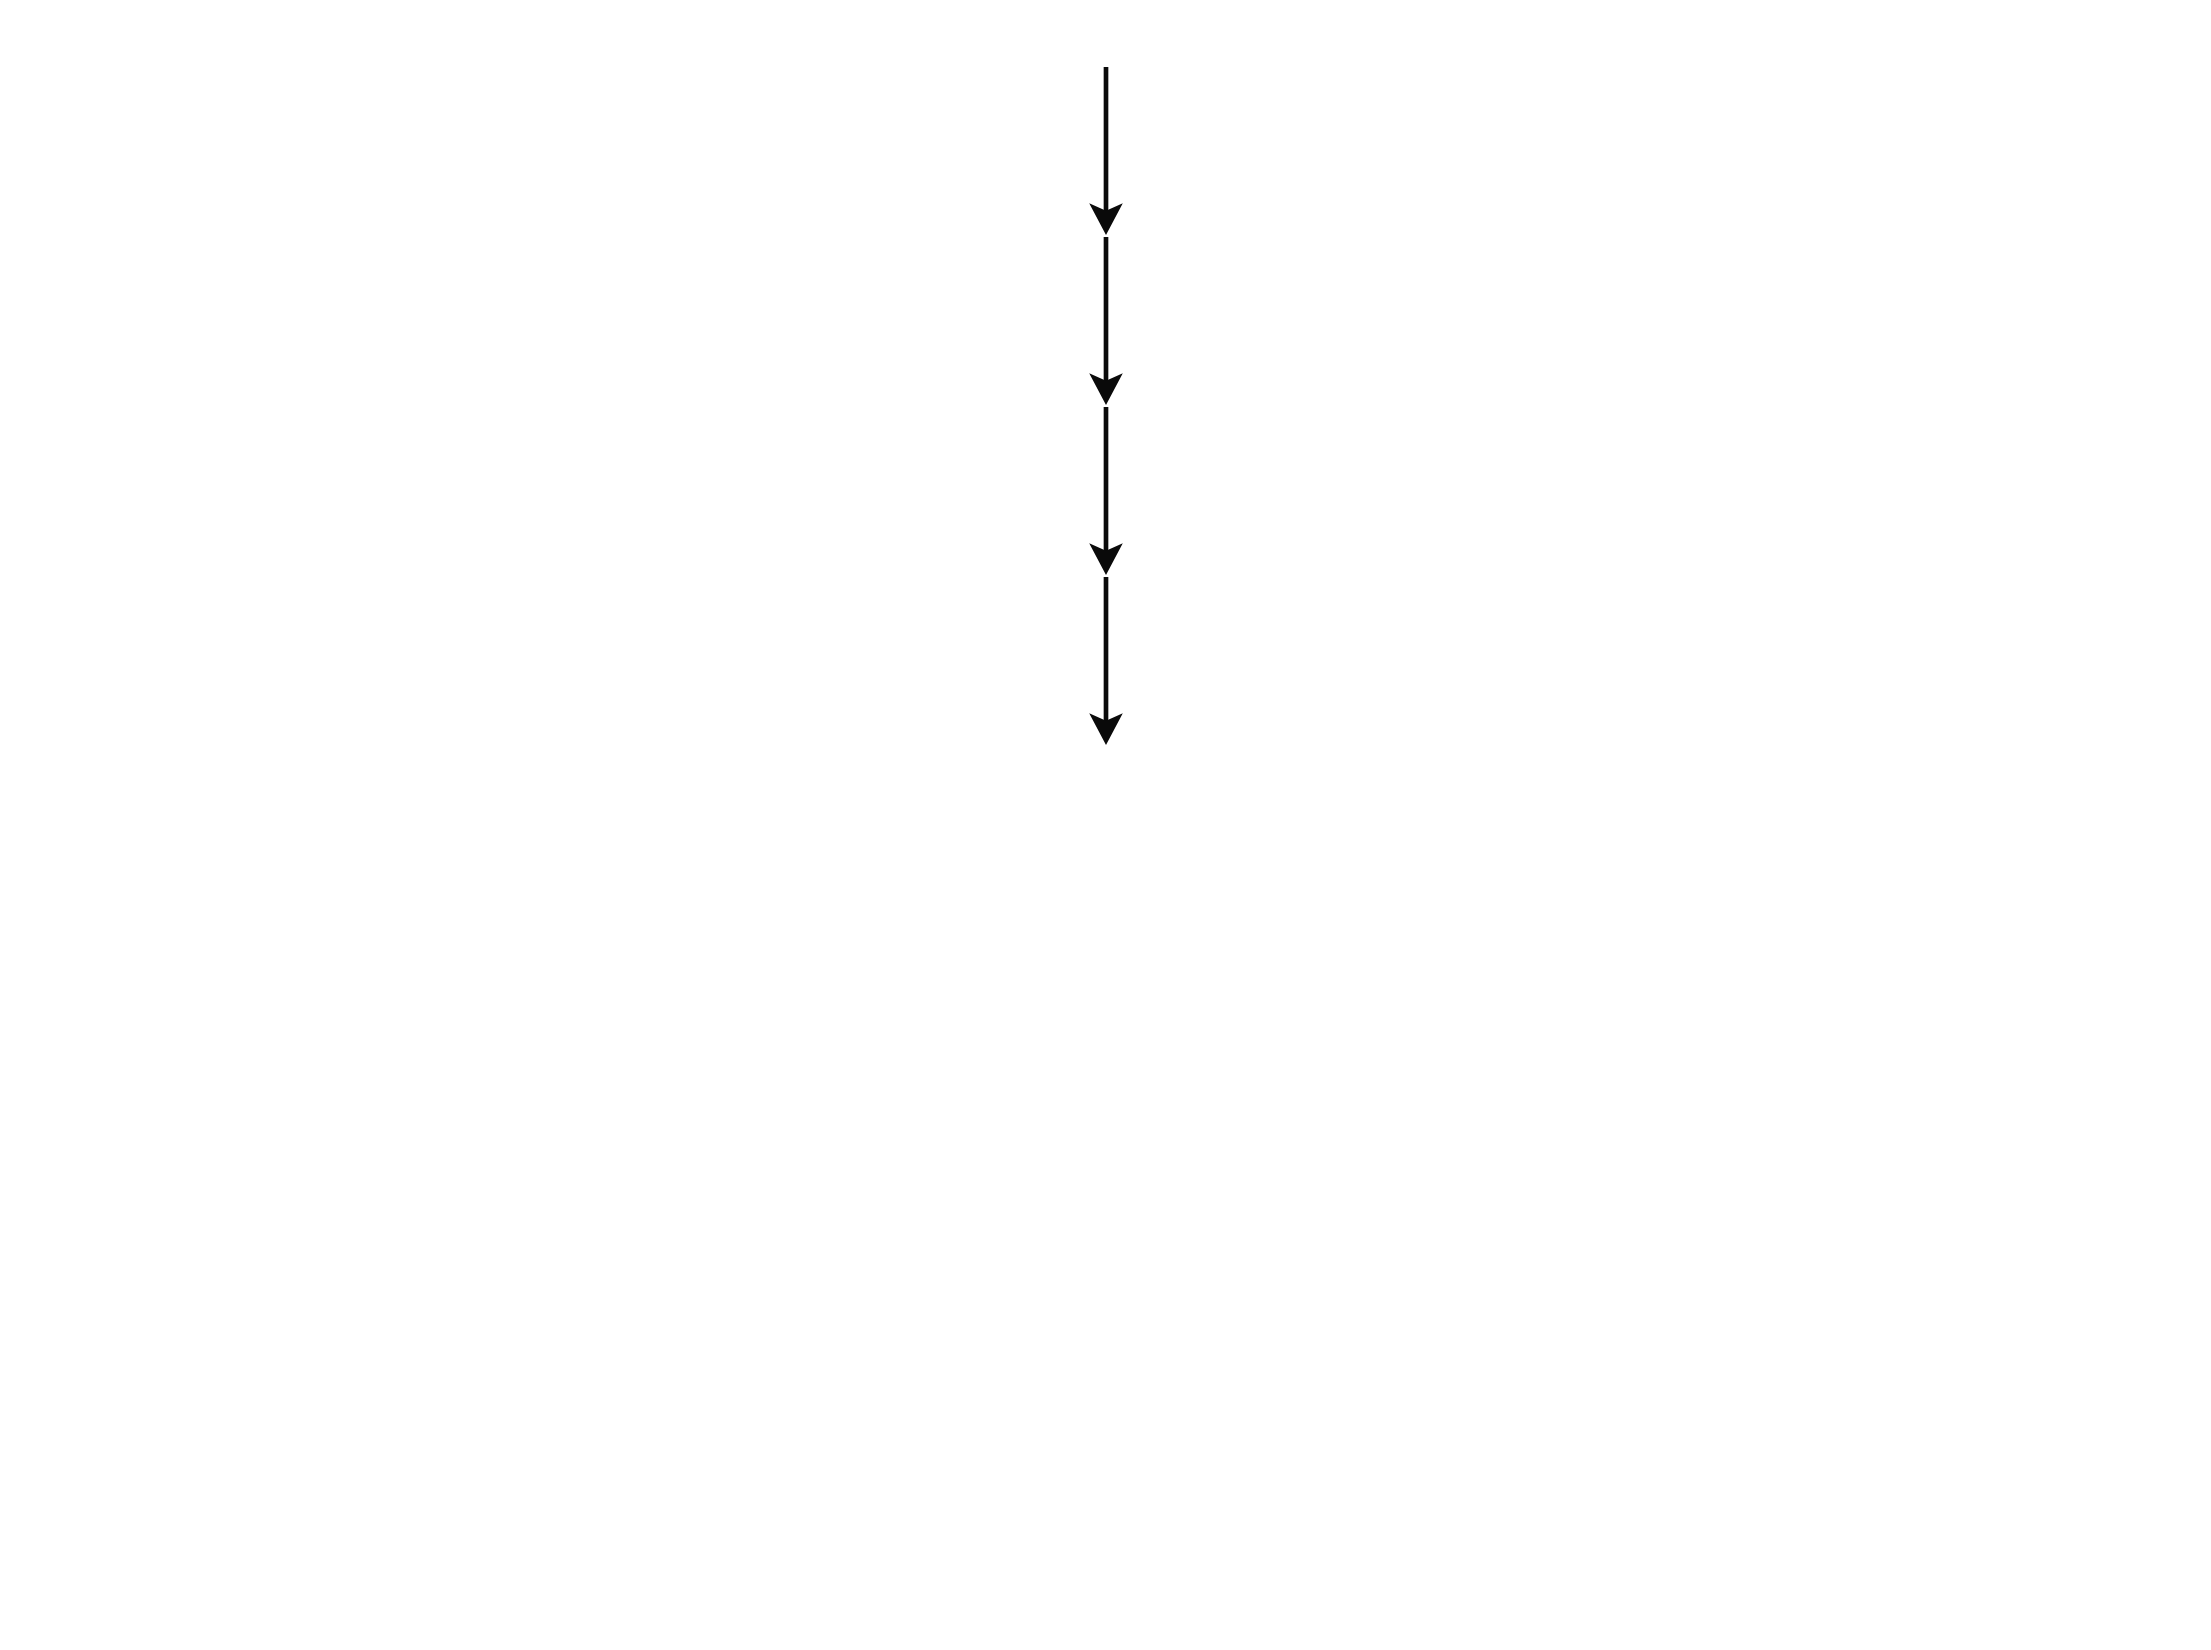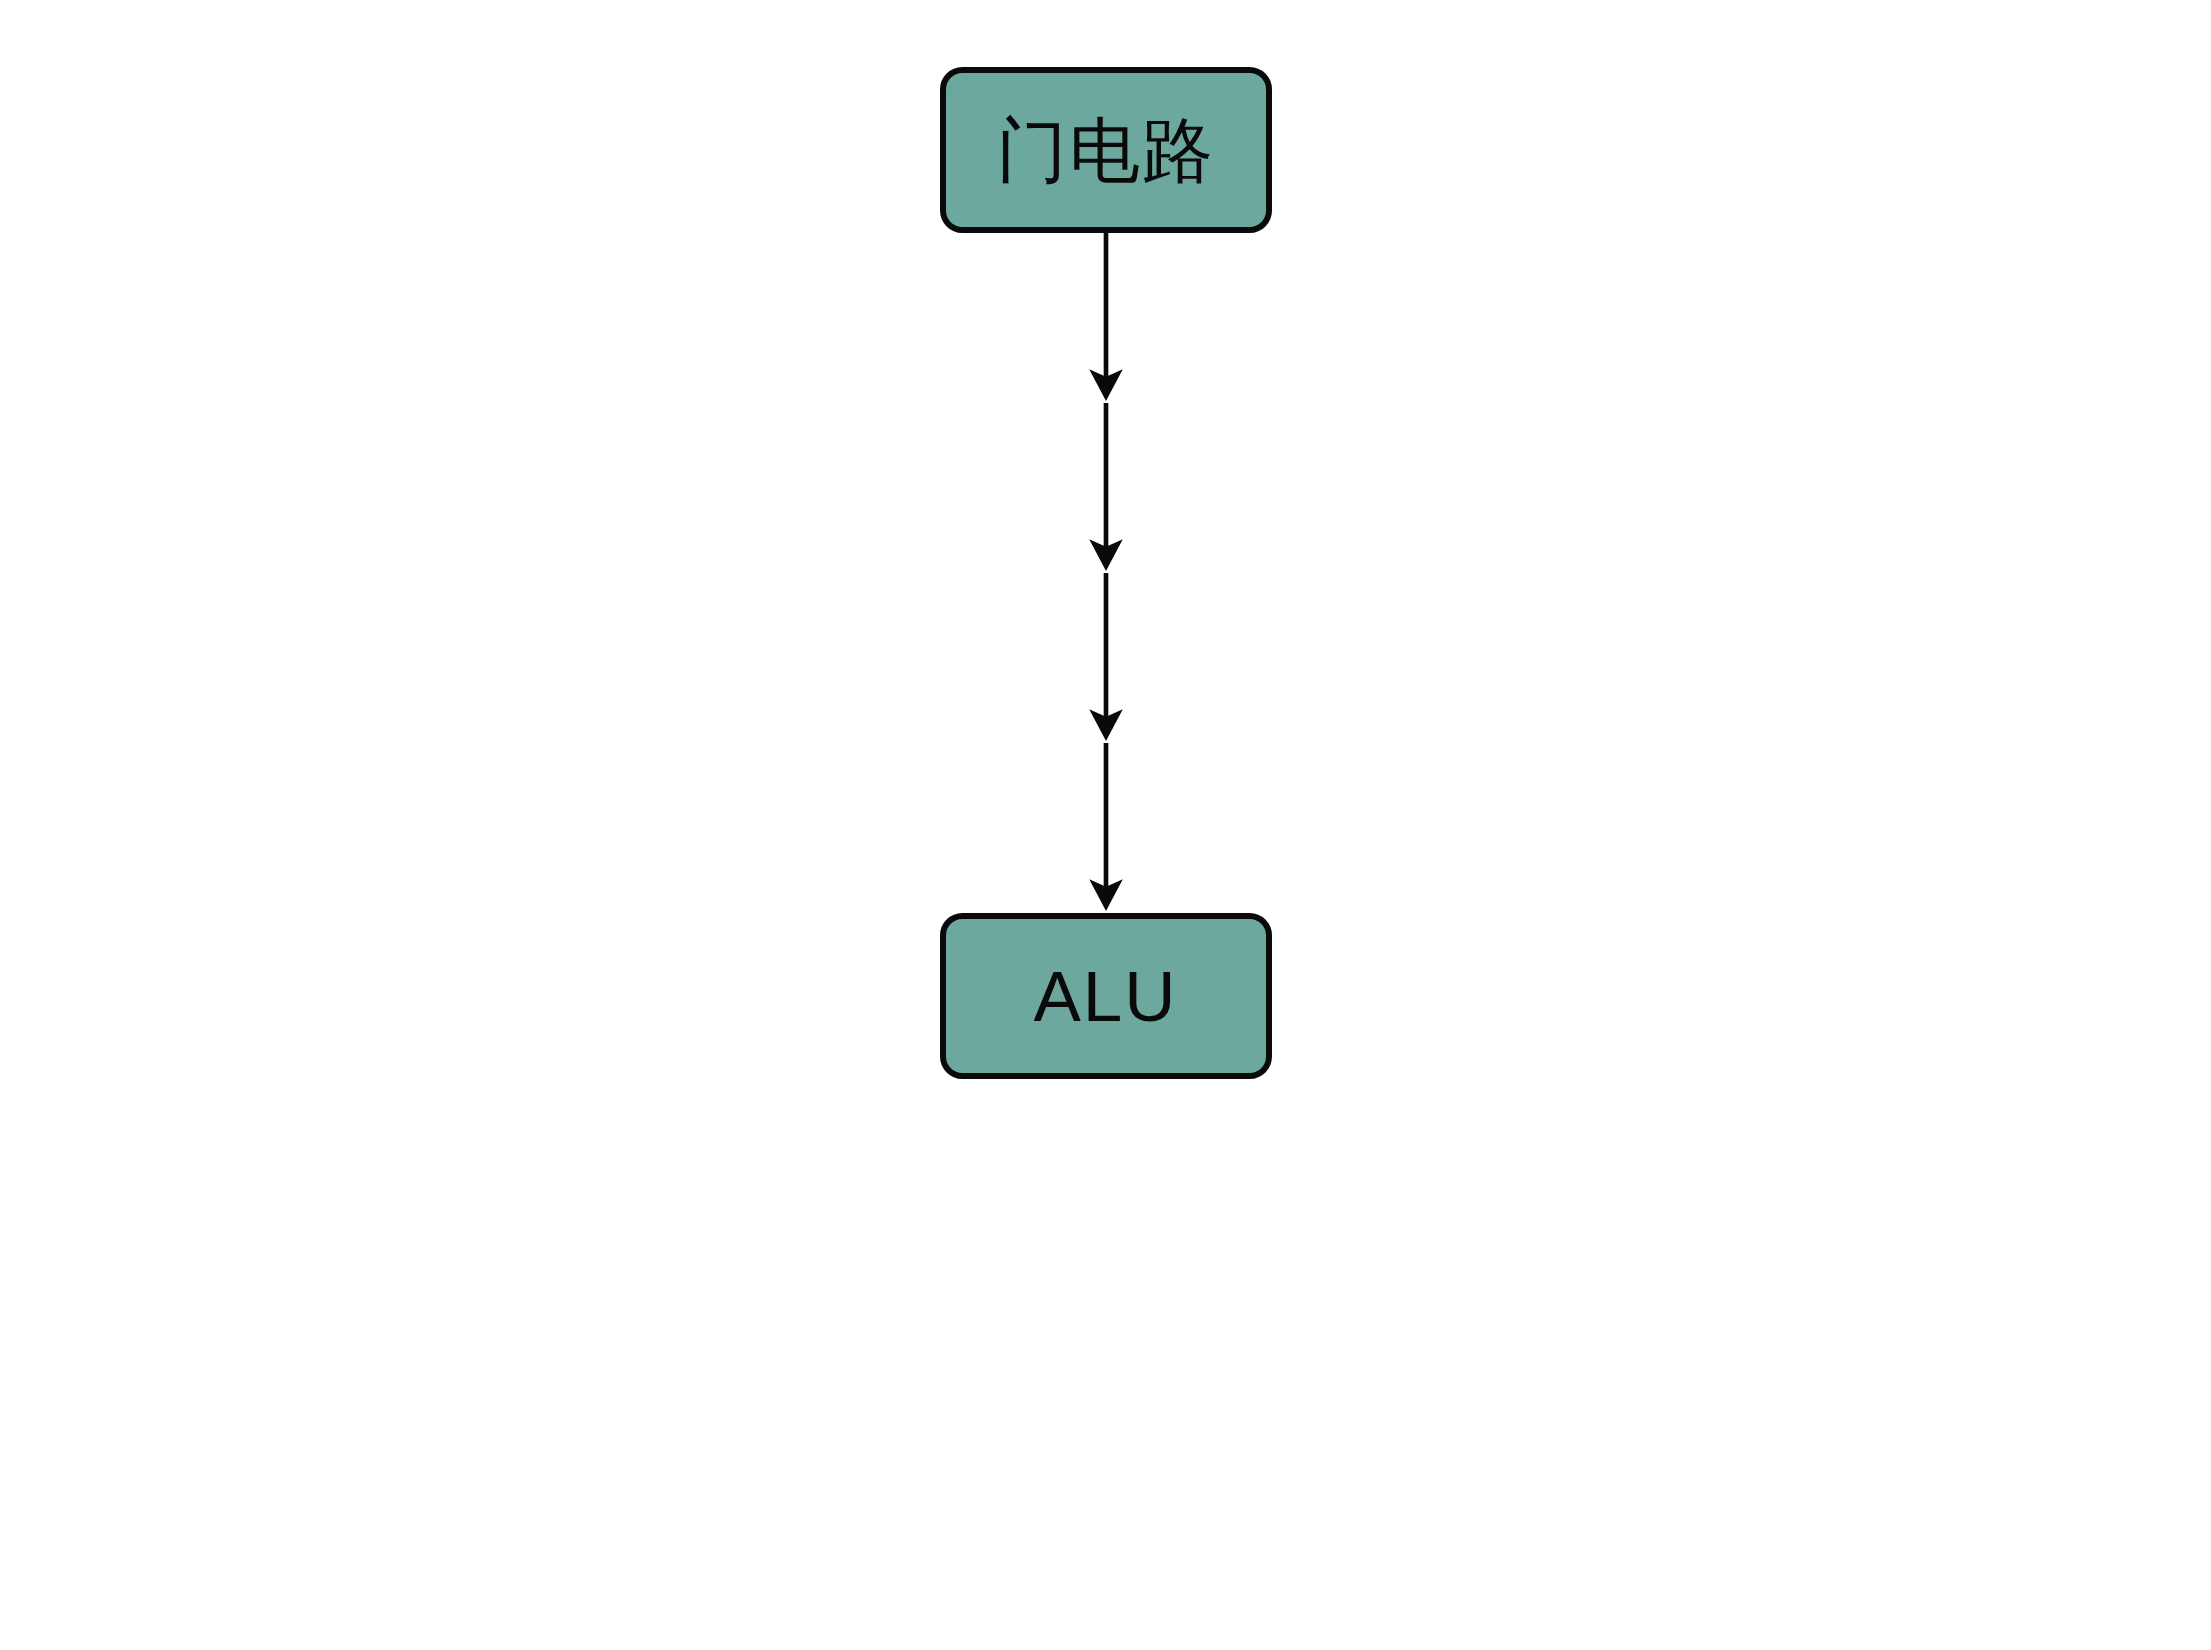--- a/index.html
+++ b/index.html
@@ -53,23 +53,20 @@
   .connector polygon {
     fill: #0a0a0a;
     stroke: none;
   }
 </style>
 </head>
 <body>
 
 <div class="canvas">
 
-  <div class="node">
-    <span class="node-label">门电路</span>
-  </div>
 
   <svg class="connector" width="56" height="170" viewBox="0 0 60 182">
     <line x1="30" y1="0" x2="30" y2="156"></line>
     <polygon points="12,146 30,154 48,146 30,180"></polygon>
   </svg>
 
 
   <svg class="connector" width="56" height="170" viewBox="0 0 60 182">
     <line x1="30" y1="0" x2="30" y2="156"></line>
     <polygon points="12,146 30,154 48,146 30,180"></polygon>
@@ -80,18 +77,15 @@
     <line x1="30" y1="0" x2="30" y2="156"></line>
     <polygon points="12,146 30,154 48,146 30,180"></polygon>
   </svg>
 
 
   <svg class="connector" width="56" height="170" viewBox="0 0 60 182">
     <line x1="30" y1="0" x2="30" y2="156"></line>
     <polygon points="12,146 30,154 48,146 30,180"></polygon>
   </svg>
 
-  <div class="node">
-    <span class="node-label">ALU</span>
-  </div>
 
 </div>
 
 
 </body></html>

